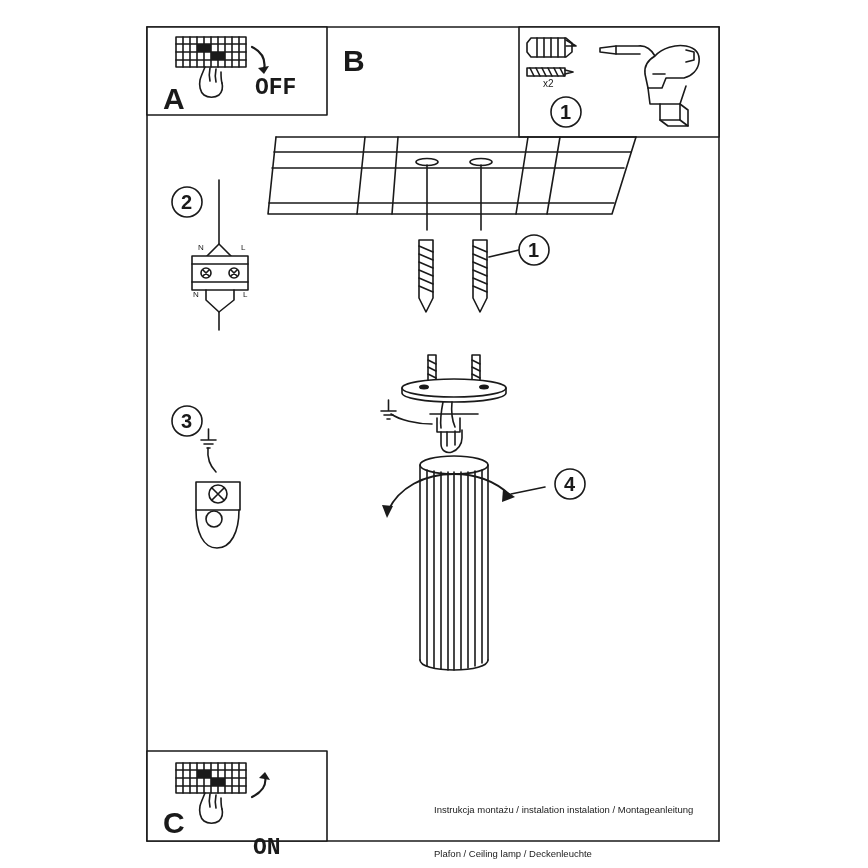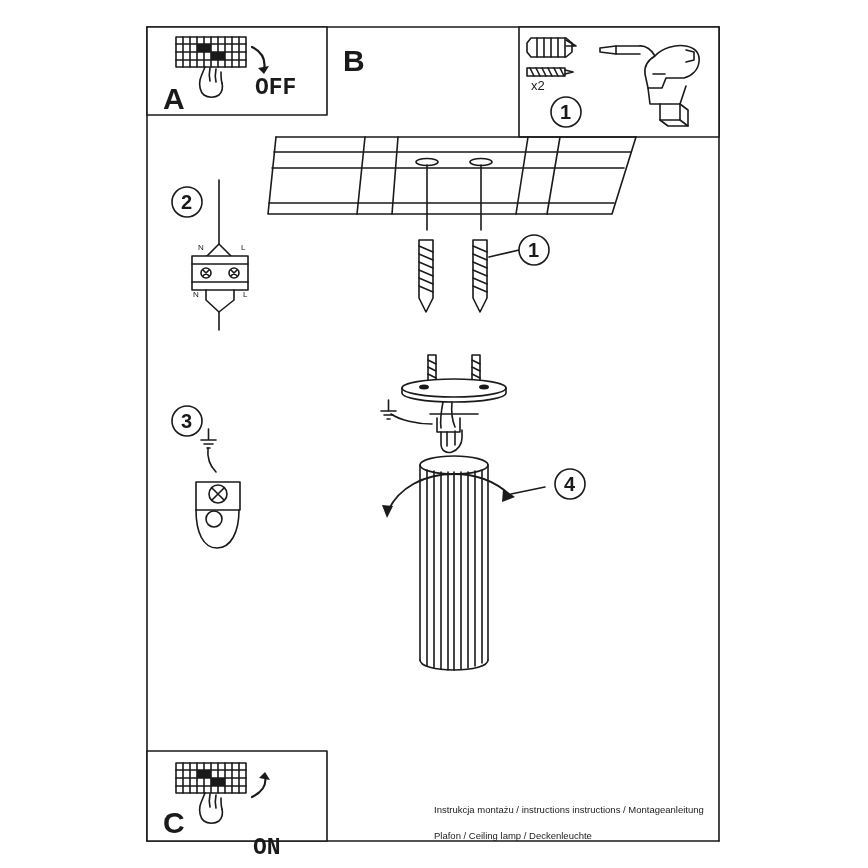--- a/index.html
+++ b/index.html
@@ -34,21 +34,22 @@
   .lbl-step {
     font-size: 20px;
     font-weight: bold;
   }
   .lbl-onoff {
     font-size: 23px;
     font-weight: bold;
     font-family: Liberation Mono, monospace;
   }
   .lbl-small {
-    font-size: 13px;
+    font-size: 10px;
+    margin-left: 12px;
   }
   .lbl-foot {
     font-size: 9.5px;
   }
   .lbl-wire {
     font-size: 8px;
   }
 </style>
 </head>
 <body>
@@ -243,16 +244,16 @@
 
   <div class="lbl lbl-step" style="left:181px; top:191px;">2</div>
 
   <div class="lbl lbl-step" style="left:181px; top:410px;">3</div>
 
   <div class="lbl lbl-wire" style="left:198px; top:243px;">N</div>
   <div class="lbl lbl-wire" style="left:241px; top:243px;">L</div>
   <div class="lbl lbl-wire" style="left:193px; top:290px;">N</div>
   <div class="lbl lbl-wire" style="left:243px; top:290px;">L</div>
 
-  <div class="lbl lbl-foot" style="left:434px; top:804px;">Instrukcja montażu / instructions instructions / Montageanleitung</div>
-  <div class="lbl lbl-foot" style="left:434px; top:830px;">Plafon / Ceiling lamp / Deckenleuchte</div>
+  <div class="lbl lbl-foot" style="left:434px; top:804px;">Instrukcja montażu / instalation instalation / Montageanleitung</div>
+  <div class="lbl lbl-foot" style="left:434px; top:848px;">Plafon / Ceiling lamp / Deckenleuchte</div>
 
 </div>
 
 </body></html>

